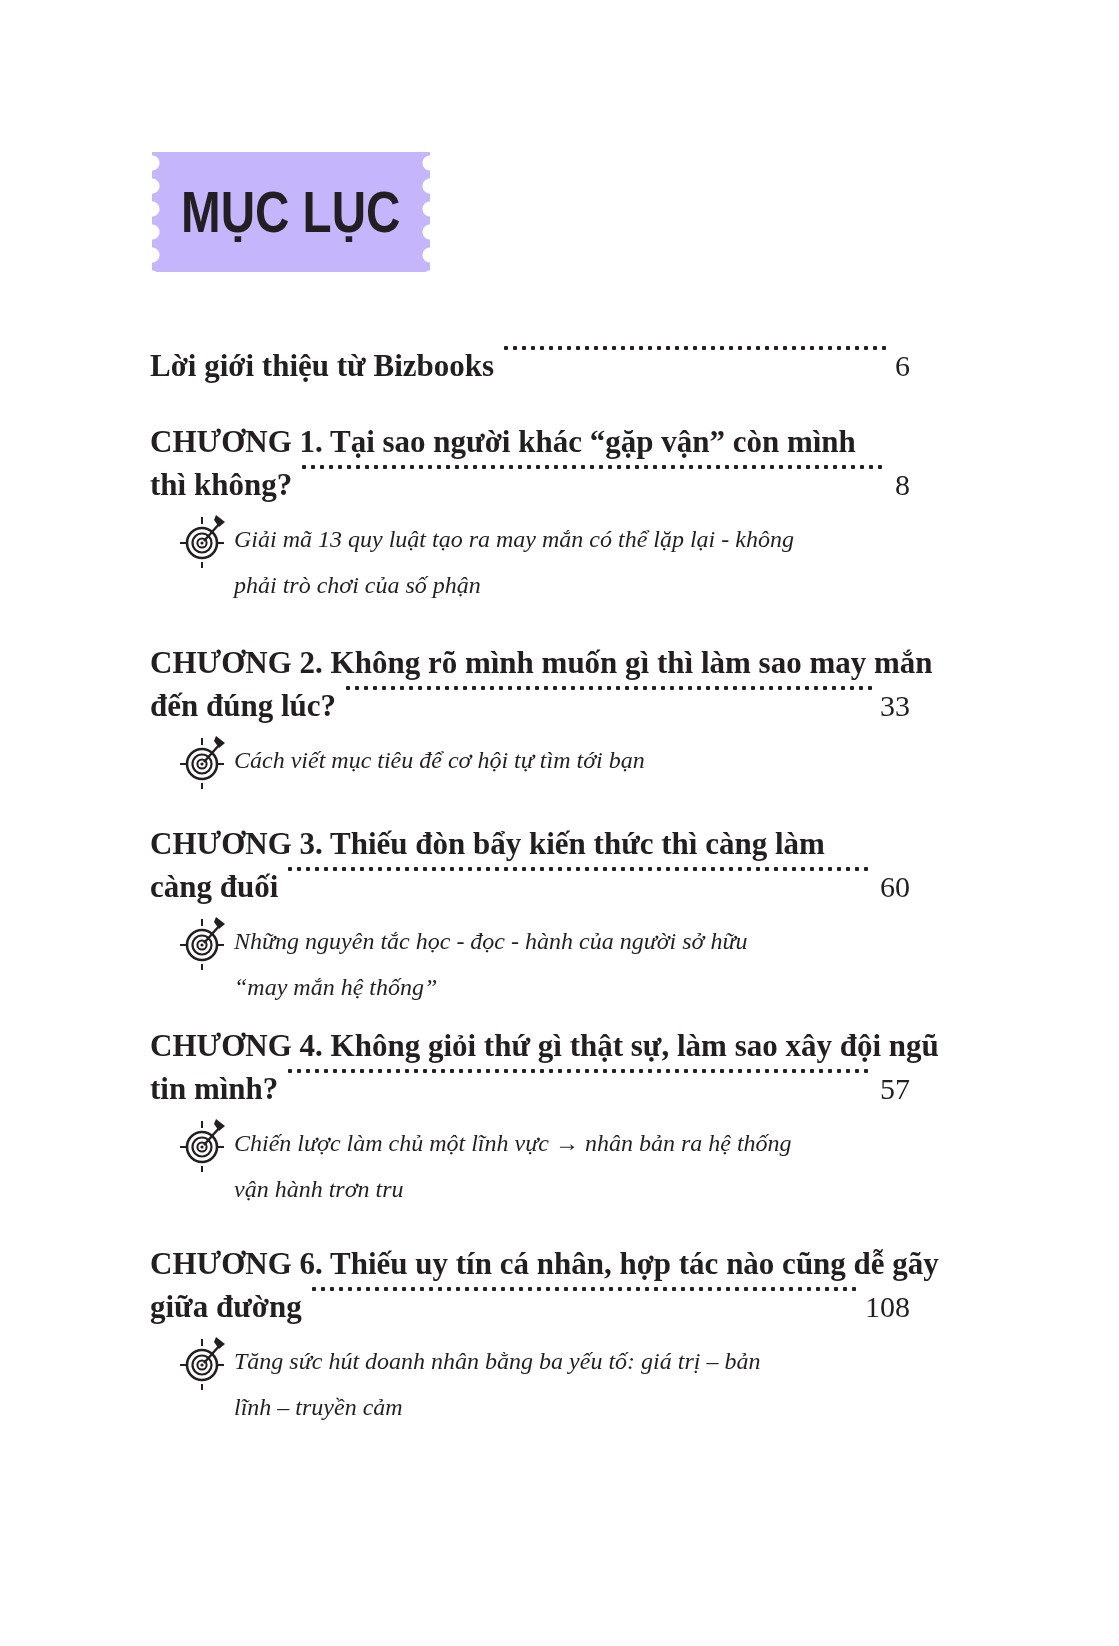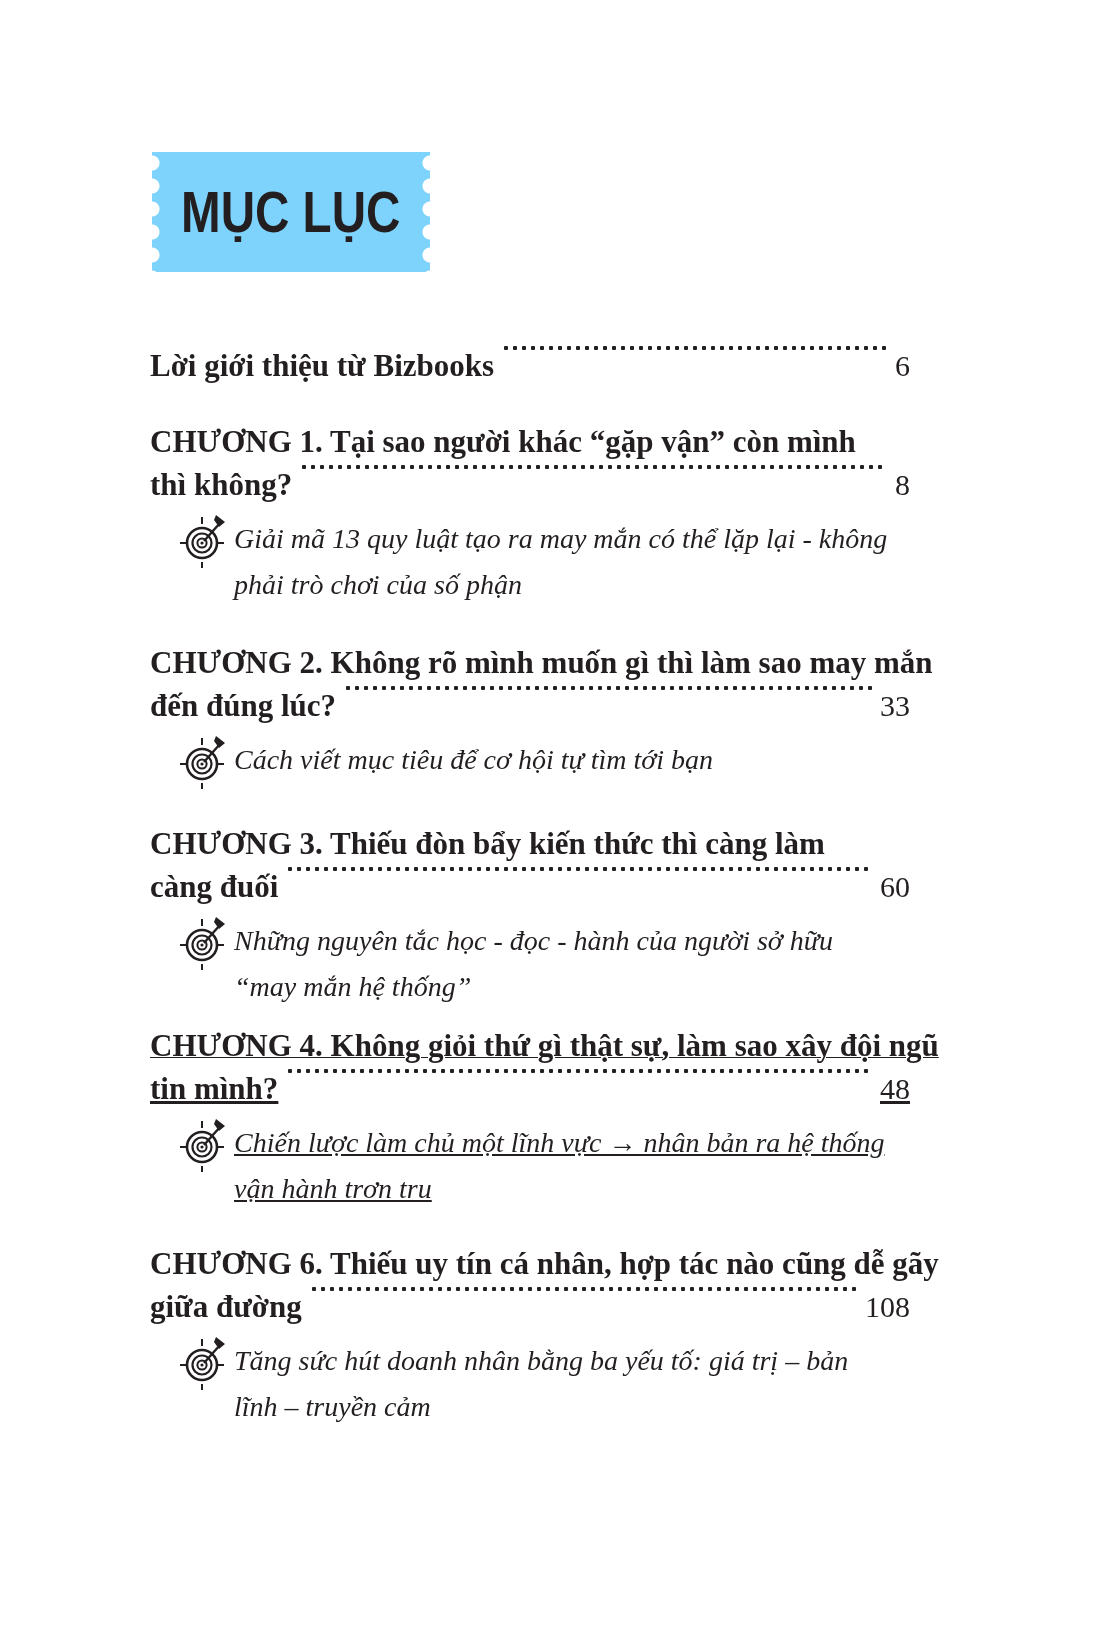--- a/index.html
+++ b/index.html
@@ -12,21 +12,21 @@
     overflow: hidden;
     position: relative;
   }
 
   
   .banner {
     position: relative;
     margin: 152px 0 0 152px;
     width: 278px;
     height: 120px;
-    background: #7dd3fc;
+    background: #c4b5fd;
     display: flex;
     align-items: center;
     justify-content: center;
   }
   .banner::before, .banner::after {
     content: "";
     position: absolute;
     top: 0; bottom: 0;
     width: 18px;
     background-image: radial-gradient(circle 8px at 0px 11px, #ffffff 7px, rgba(255,255,255,0) 8px);
@@ -65,29 +65,29 @@
     height: 8px;
     margin: 0 8px;
     align-self: baseline;
     background-image: radial-gradient(circle at 4px 4px, #231f20 2px, rgba(35,31,32,0) 2.5px);
     background-size: 9px 8px;
     background-repeat: repeat-x;
     background-position: left bottom;
   }
 
   .chapter { margin-top: 33px; }
-  .chapter.ch4 { margin-top: 14px; text-decoration: underline; }
+  .chapter.ch4 { margin-top: 14px; }
   .chapter.ch5 { margin-top: 30px; }
 
   .subtitle { display: flex; margin-top: 10px; }
   .bullet { flex: 0 0 auto; width: 48px; height: 56px; margin: -4px 8px 0 28px; }
   .bullet svg { width: 48px; height: 56px; display: block; }
   .sub-text {
     font-style: italic;
-    font-size: 28px;
+    font-size: 24px;
     line-height: 46px;
     white-space: nowrap;
   }
 </style>
 </head>
 <body>
 
 <svg width="0" height="0" style="position:absolute">
   <defs>
     <g id="target-dart" fill="none" stroke="#231f20">
@@ -174,21 +174,21 @@
         <span>“may mắn hệ thống”</span>
       </div>
     </div>
   </div>
 
   <div class="chapter ch4">
     <span class="title-text">CHƯƠNG 4. Không giỏi thứ gì thật sự, làm sao xây đội ngũ</span>
     <div class="row">
       <span class="title-text">tin mình?</span>
       <span class="leader"></span>
-      <span class="pagenum">48</span>
+      <span class="pagenum">57</span>
     </div>
     <div class="subtitle">
       <span class="bullet">
         <svg viewBox="0 0 48 56">
             <use href="#target-dart"></use>
           </svg>
       </span>
       <div class="sub-text">
         <span>Chiến lược làm chủ một lĩnh vực → nhân bản ra hệ thống</span><br>
         <span>vận hành trơn tru</span>

